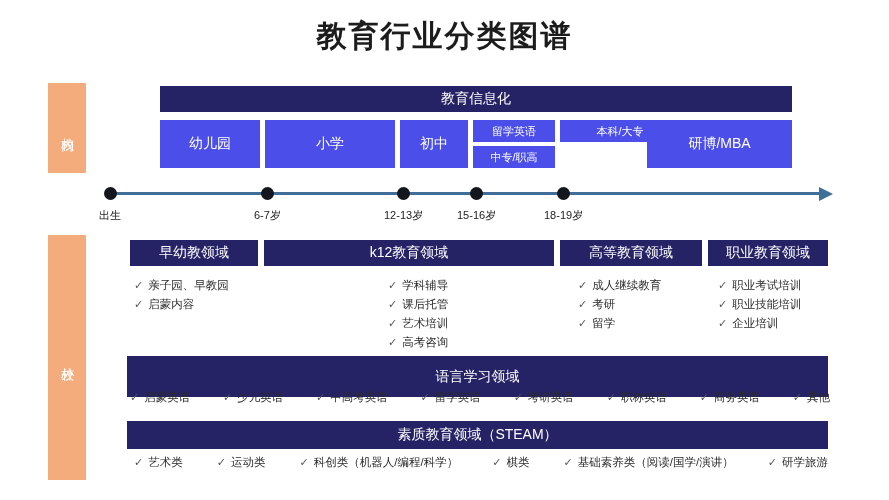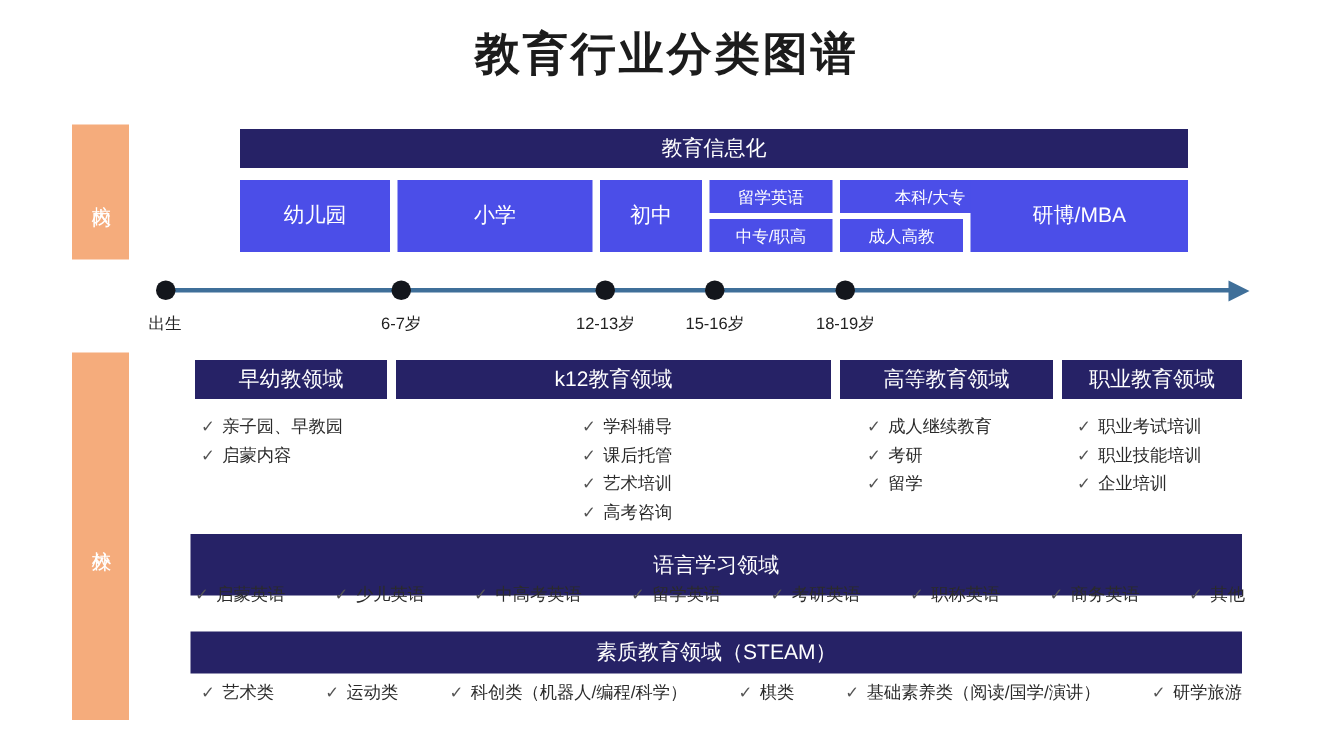--- a/index.html
+++ b/index.html
@@ -127,21 +127,20 @@
   </div>
 
   <div class="barnavy" id="info-bar">教育信息化</div>
 
   <div class="boxblue" id="stage-kindergarten">幼儿园</div>
   <div class="boxblue" id="stage-primary">小学</div>
   <div class="boxblue" id="stage-junior">初中</div>
   <div class="boxblue small" id="stage-senior">留学英语</div>
   <div class="boxblue small" id="stage-voc-high">中专/职高</div>
   <div class="boxblue small" id="stage-bachelor">本科/大专</div>
-  <div class="boxblue small" id="stage-adult">成人高教</div>
   <div class="boxblue" id="stage-master">研博/MBA</div>
 
   <div id="timeline">
     <div class="axis"></div>
     <div class="arrow"></div>
     <div id="timeline-ticks">
         <div class="tick" style="left: -6px;">
           <div class="dot"></div>
           <div class="lbl">出生</div>
         </div>

